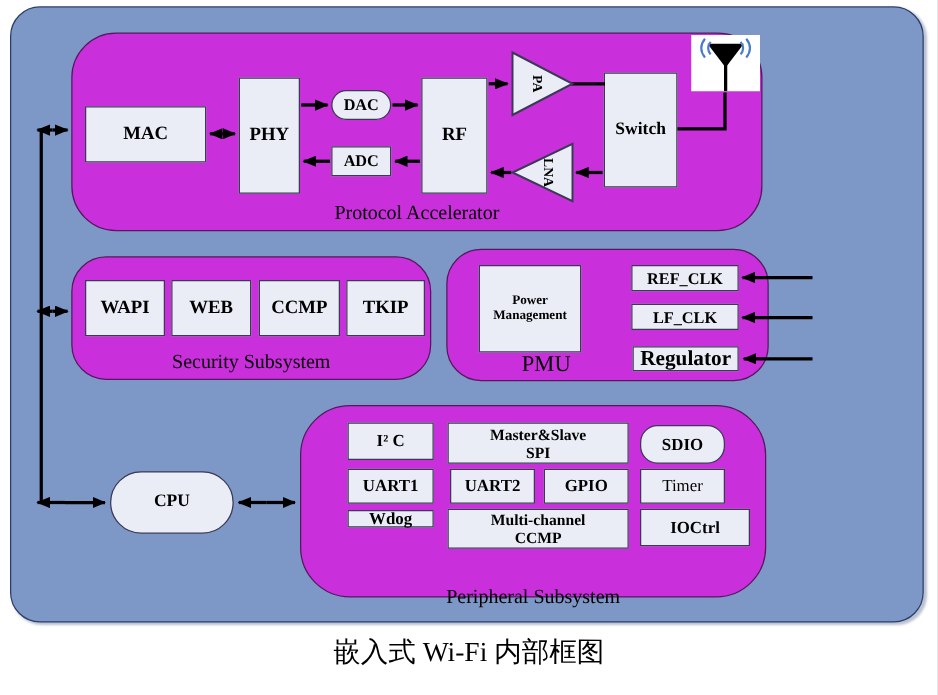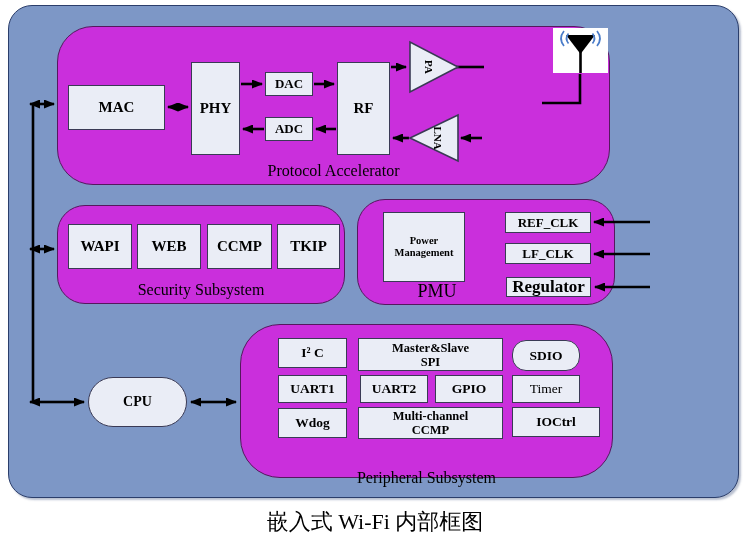--- a/index.html
+++ b/index.html
@@ -27,23 +27,24 @@
 
 <div class="stage">
 
   <div class="board"></div>
 
   <div class="blk" style="left:57px;top:26px;width:553px;height:159px;border-radius:36px;"></div>
   <div class="blk-label" style="top:162px;left:57px;width:553px;">Protocol Accelerator</div>
 
   <div class="box" style="left:68px;top:85px;width:97px;height:45px;font-size:15px;">MAC</div>
   <div class="box" style="left:191px;top:62px;width:49px;height:93px;font-size:15px;">PHY</div>
-  <div class="box" style="left:265px;top:72px;width:48px;height:24px;font-size:13px;">DAC</div>
+  <div class="box" style="left:265px;top:72px;width:48px;height:24px;font-size:13px;border-radius:12px;">DAC</div>
   <div class="box" style="left:265px;top:117px;width:48px;height:24px;font-size:13px;">ADC</div>
   <div class="box" style="left:337px;top:62px;width:53px;height:93px;font-size:15px;">RF</div>
+  <div class="box" style="left:483px;top:58px;width:59px;height:92px;font-size:14px;">Switch</div>
 
   <div class="antenna">
     <svg width="55" height="45" viewBox="0 0 55 45">
       <polygon points="13,7 42,7 27.5,26" fill="#000"></polygon>
       <line x1="27.5" y1="23" x2="27.5" y2="45" stroke="#000" stroke-width="2.6"></line>
       <path d="M11,3 Q5,10.5 11,18" fill="none" stroke="#4A7CC9" stroke-width="1.7"></path>
       <path d="M15.5,5.5 Q11.5,10.5 15.5,15.5" fill="none" stroke="#4A7CC9" stroke-width="1.7"></path>
       <path d="M44,3 Q50,10.5 44,18" fill="none" stroke="#4A7CC9" stroke-width="1.7"></path>
       <path d="M39.5,5.5 Q43.5,10.5 39.5,15.5" fill="none" stroke="#4A7CC9" stroke-width="1.7"></path>
     </svg>
@@ -67,21 +68,21 @@
   <div class="blk" style="left:240px;top:324px;width:373px;height:154px;border-radius:40px;"></div>
   <div class="blk-label" style="top:429px;left:240px;width:373px;margin-top:40px;">Peripheral Subsystem</div>
   <div class="box" style="left:278px;top:338px;width:69px;height:30px;font-size:13.5px;">I² C</div>
   <div class="box two-line" style="left:358px;top:338px;width:145px;height:33px;font-size:12.5px;">Master&amp;Slave
 SPI</div>
   <div class="box" style="left:512px;top:340px;width:68px;height:31px;font-size:13.5px;border-radius:14px;">SDIO</div>
   <div class="box" style="left:278px;top:375px;width:69px;height:28px;font-size:13.5px;">UART1</div>
   <div class="box" style="left:360px;top:375px;width:68px;height:28px;font-size:13.5px;">UART2</div>
   <div class="box" style="left:435px;top:375px;width:68px;height:28px;font-size:13.5px;">GPIO</div>
   <div class="box normal" style="left:512px;top:375px;width:68px;height:28px;font-size:13.5px;">Timer</div>
-  <div class="box" style="left:278px;top:408px;width:69px;height:30px;font-size:13.5px;">Wdog</div>
+  <div class="box" style="left:278px;top:408px;width:69px;height:14px;font-size:13.5px;">Wdog</div>
   <div class="box two-line" style="left:358px;top:407px;width:145px;height:32px;font-size:12.5px;">Multi-channel
 CCMP</div>
   <div class="box" style="left:512px;top:407px;width:88px;height:30px;font-size:13.5px;">IOCtrl</div>
 
   <div class="box stadium" style="left:88px;top:377px;width:99px;height:50px;font-size:14px;z-index:3;">CPU</div>
 
   <svg class="wires" viewBox="0 0 750 556">
     <defs>
       <marker id="ah" markerUnits="userSpaceOnUse" markerWidth="11" markerHeight="9" refX="10" refY="4.5" orient="auto">
         <path d="M0,0 L11,4.5 L0,9 Z" fill="#000"></path>

